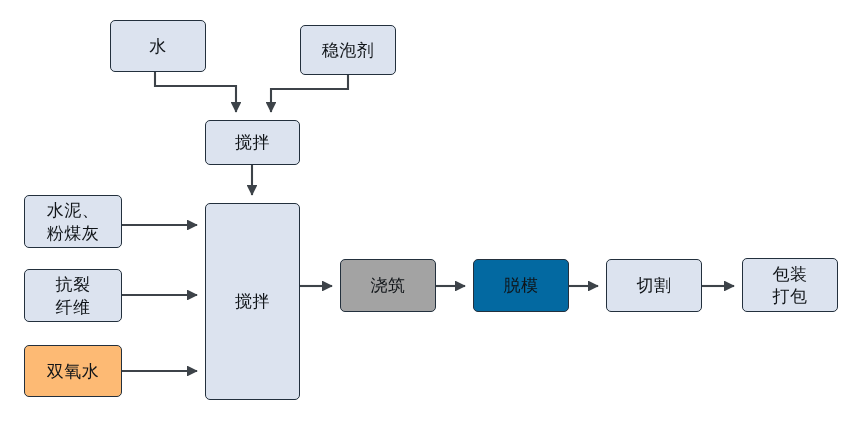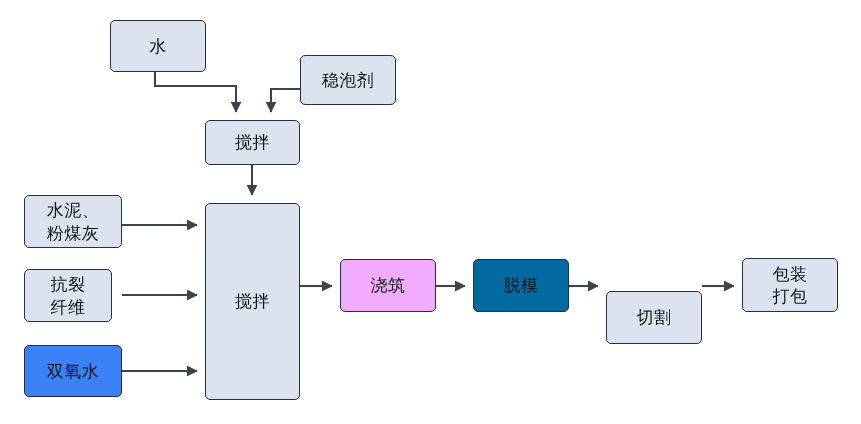--- a/index.html
+++ b/index.html
@@ -69,28 +69,28 @@
         <path class="edge-path" d="M 122 371 L 197 371" stroke="#3d4349" marker-end="url(#arrow)"></path>
         <path class="edge-path" d="M 300 286 L 332 286" stroke="#3d4349" marker-end="url(#arrow)"></path>
         <path class="edge-path" d="M 436 286 L 465 286" stroke="#3d4349" marker-end="url(#arrow)"></path>
         <path class="edge-path" d="M 569 286 L 598 286" stroke="#3d4349" marker-end="url(#arrow)"></path>
         <path class="edge-path" d="M 702 286 L 734 286" stroke="#3d4349" marker-end="url(#arrow)"></path>
       </g>
   </svg>
 
   <div id="node-layer">
       <div class="node" style="left: 110px; top: 20px; width: 96px; height: 52px; background: rgb(220, 227, 239); border-color: rgb(35, 48, 61); color: rgb(16, 20, 24);">水</div>
-      <div class="node" style="left: 300px; top: 25px; width: 96px; height: 50px; background: rgb(220, 227, 239); border-color: rgb(35, 48, 61); color: rgb(16, 20, 24); margin-top: 30px;">稳泡剂</div>
+      <div class="node" style="left: 300px; top: 25px; width: 96px; height: 50px; background: rgb(220, 227, 239); border-color: rgb(35, 48, 61); color: rgb(16, 20, 24);">稳泡剂</div>
       <div class="node" style="left: 205px; top: 120px; width: 95px; height: 45px; background: rgb(220, 227, 239); border-color: rgb(35, 48, 61); color: rgb(16, 20, 24);">搅拌</div>
       <div class="node" style="left: 24px; top: 195px; width: 98px; height: 53px; background: rgb(220, 227, 239); border-color: rgb(35, 48, 61); color: rgb(16, 20, 24);">水泥、
 粉煤灰</div>
-      <div class="node" style="left: 24px; top: 269px; width: 88px; height: 53px; background: rgb(220, 227, 239); border-color: rgb(35, 48, 61); color: rgb(16, 20, 24);">抗裂
+      <div class="node" style="left: 24px; top: 269px; width: 98px; height: 53px; background: rgb(220, 227, 239); border-color: rgb(35, 48, 61); color: rgb(16, 20, 24);">抗裂
 纤维</div>
-      <div class="node" style="left: 24px; top: 345px; width: 98px; height: 52px; background: #3b82f6; border-color: rgb(35, 48, 61); color: rgb(16, 20, 24);">双氧水</div>
+      <div class="node" style="left: 24px; top: 345px; width: 98px; height: 52px; background: #fdba74; border-color: rgb(35, 48, 61); color: rgb(16, 20, 24);">双氧水</div>
       <div class="node" style="left: 205px; top: 203px; width: 95px; height: 197px; background: rgb(220, 227, 239); border-color: rgb(35, 48, 61); color: rgb(16, 20, 24);">搅拌</div>
-      <div class="node" style="left: 340px; top: 259px; width: 96px; height: 53px; background: #f0abfc; border-color: rgb(35, 48, 61); color: rgb(16, 20, 24);">浇筑</div>
+      <div class="node" style="left: 340px; top: 259px; width: 96px; height: 53px; background: #a3a3a3; border-color: rgb(35, 48, 61); color: rgb(16, 20, 24);">浇筑</div>
       <div class="node" style="left: 473px; top: 259px; width: 96px; height: 53px; background: #0369a1; border-color: rgb(35, 48, 61); color: rgb(16, 20, 24);">脱模</div>
-      <div class="node" style="left: 606px; top: 259px; width: 96px; height: 53px; background: rgb(220, 227, 239); border-color: rgb(35, 48, 61); color: rgb(16, 20, 24); margin-top: 32px;">切割</div>
+      <div class="node" style="left: 606px; top: 259px; width: 96px; height: 53px; background: rgb(220, 227, 239); border-color: rgb(35, 48, 61); color: rgb(16, 20, 24);">切割</div>
       <div class="node" style="left: 742px; top: 258px; width: 96px; height: 54px; background: rgb(220, 227, 239); border-color: rgb(35, 48, 61); color: rgb(16, 20, 24);">包装
 打包</div>
     </div>
 
 </div>
 
 </body></html>

